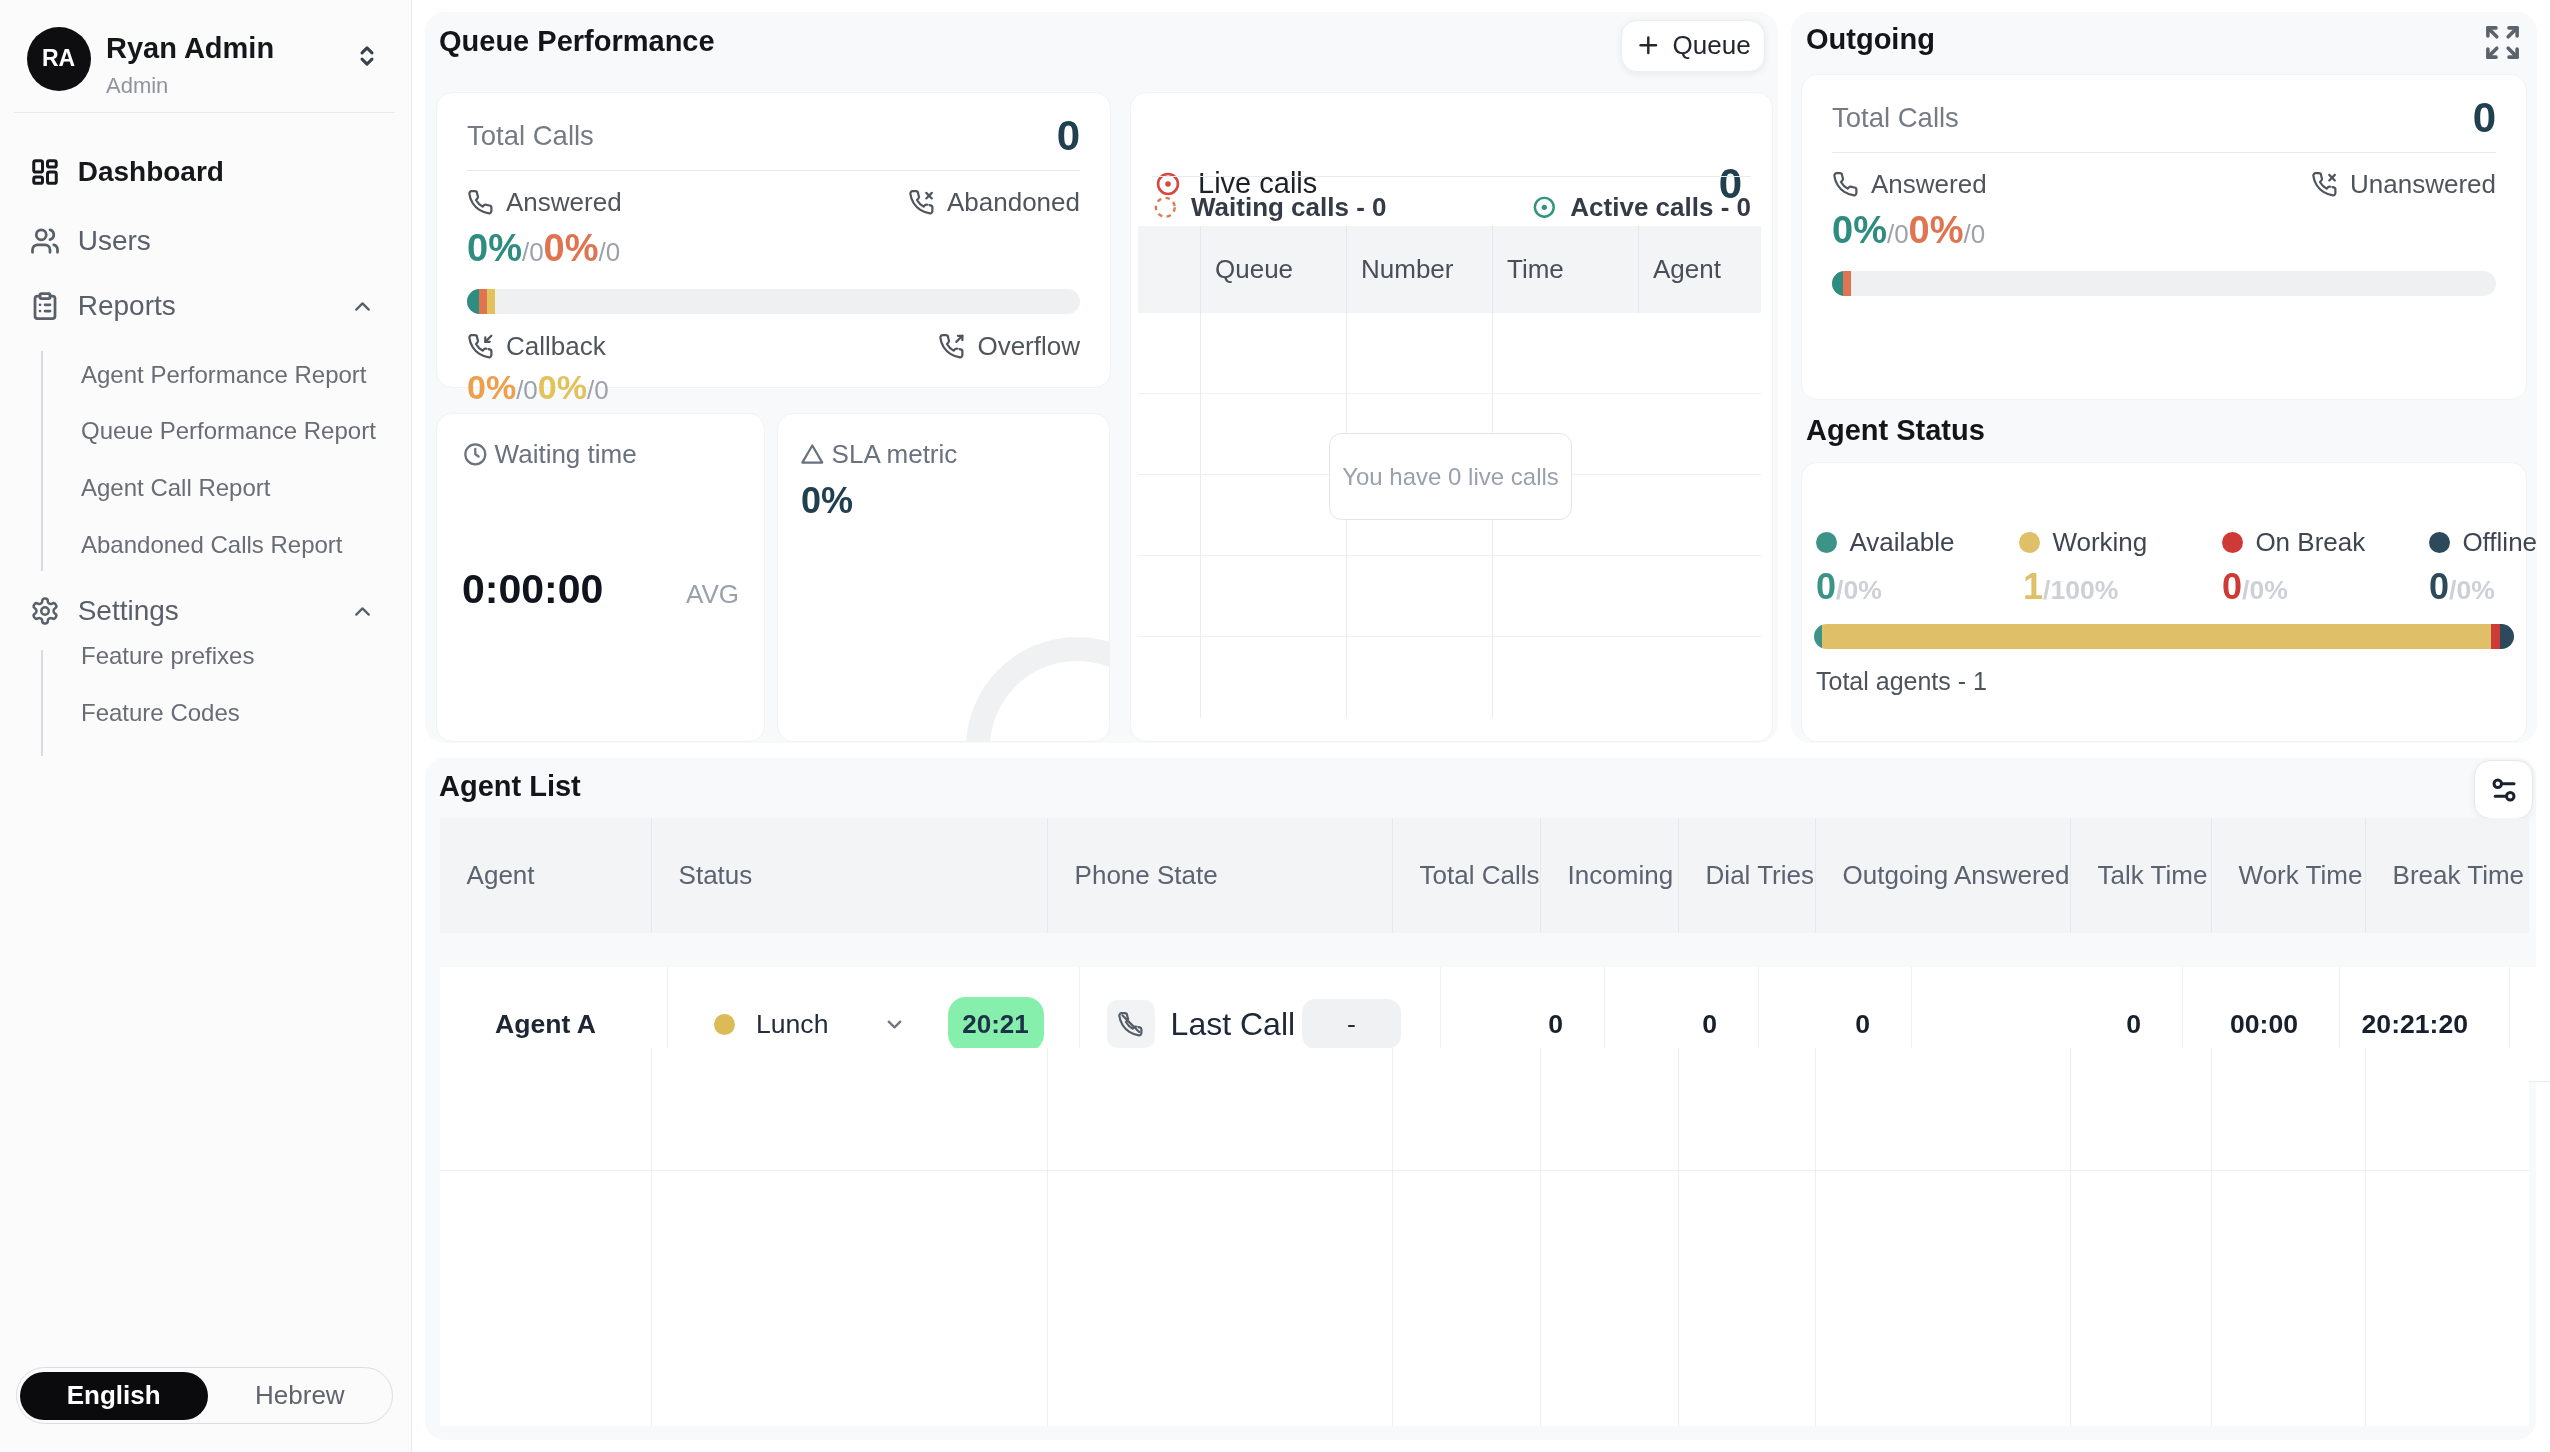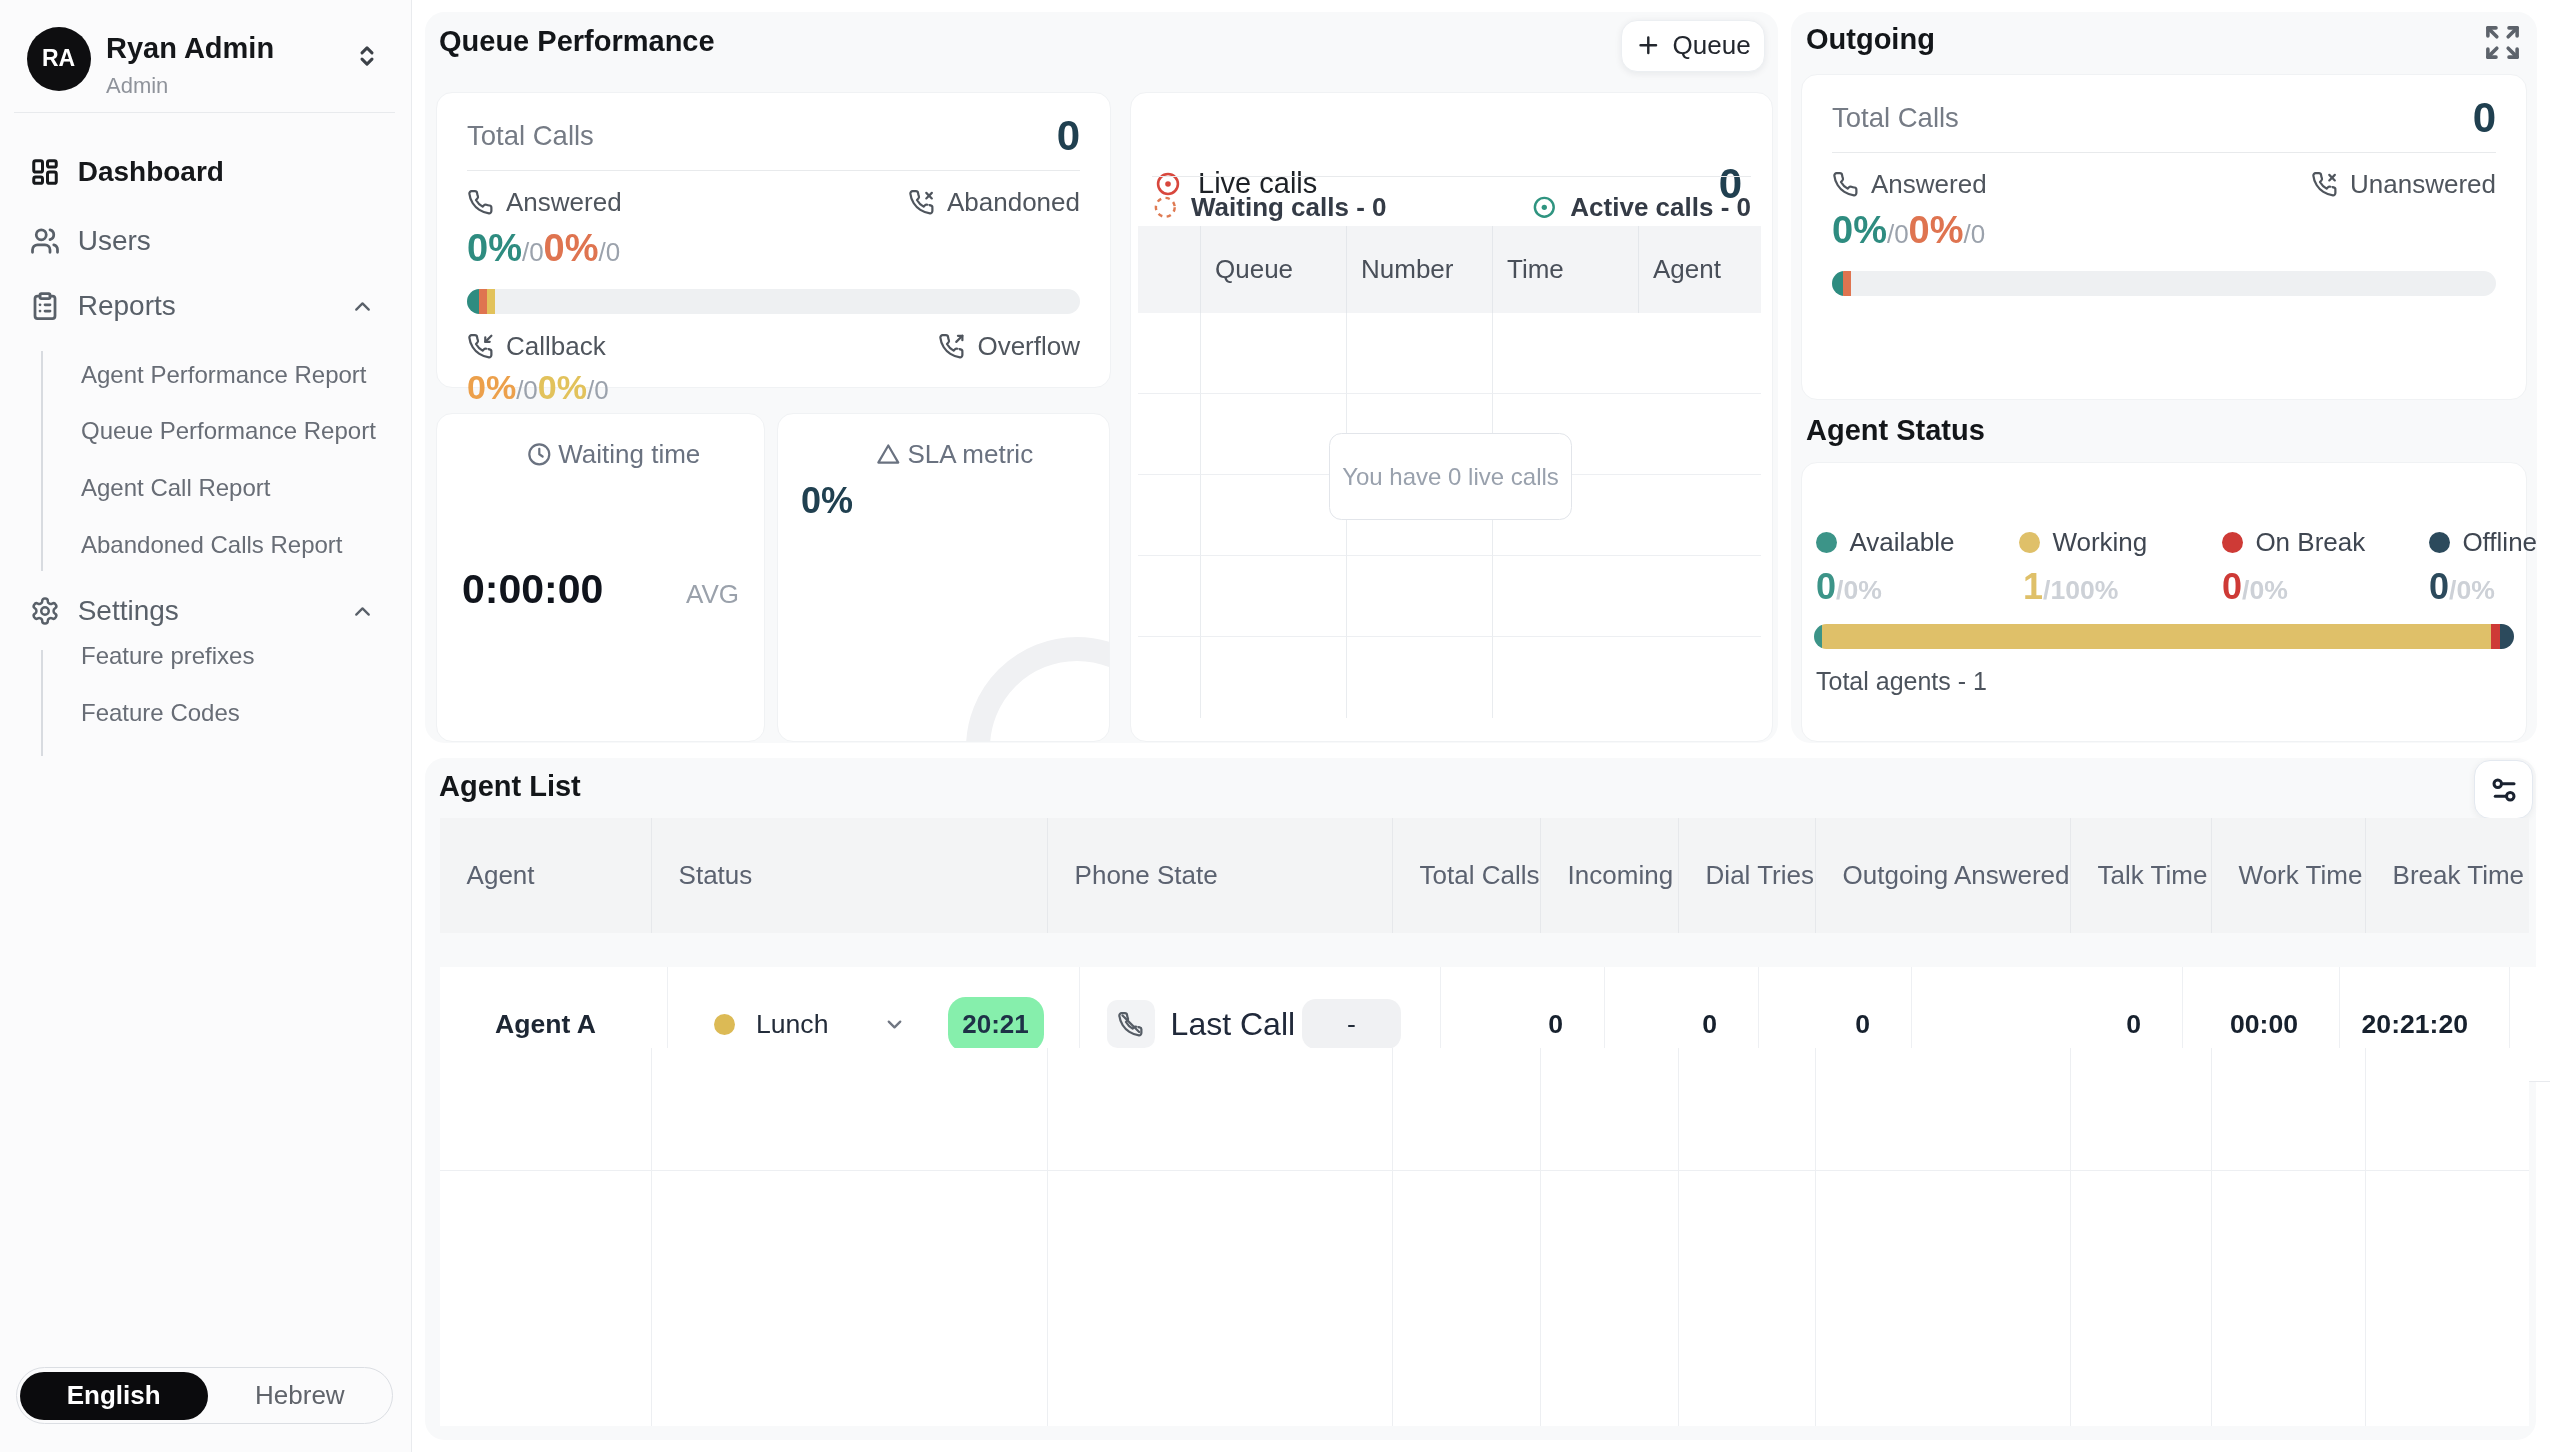--- a/index.html
+++ b/index.html
@@ -38,21 +38,21 @@
   .hdivider{height:0.9px;background:#e8eaec;margin-top:8.9px;}
   .pair-row{display:flex;justify-content:space-between;align-items:center;margin-top:16px;height:32px;}
   .pair-item{display:flex;align-items:center;gap:12.4px;font-size:26px;color:#4f555d;}
   .val-row{display:flex;align-items:baseline;margin-top:8.9px;height:46px;}
   .pct{font-size:38px;font-weight:bold;}
   .of{font-size:26px;color:#9ba2ac;font-weight:normal;}
   .teal{color:#2E8C80;} .redor{color:#DF7450;} .orange{color:#ECA04B;} .yellow{color:#E2C25B;}
   .bar{margin-top:16px;height:25px;border-radius:12.4px;background:#eef0f2;overflow:hidden;display:flex;}
   .seg{height:100%;}
 
-  .minicard-label{display:flex;align-items:center;gap:6px;font-size:26px;color:#6a7280;padding:25px 0 0 25px;justify-content:center;}
+  .minicard-label{display:flex;align-items:center;gap:6px;font-size:26px;color:#6a7280;padding:25px 0 0 25px;}
   .wt-value-row{position:absolute;left:25px;right:25px;top:152px;display:flex;justify-content:space-between;align-items:baseline;}
   .wt-value{font-size:41px;font-weight:bold;color:#10141c;}
   .wt-avg{font-size:26px;color:#9aa1ab;}
   .sla-value{position:absolute;left:23px;top:66px;font-size:36px;font-weight:bold;color:#204050;}
   .sla-ring{position:absolute;left:188px;top:223px;width:174px;height:174px;border:24px solid #f0f1f3;border-radius:50%;}
 
   
   .lc-head{position:absolute;left:23px;right:30px;top:19.5px;display:flex;align-items:center;height:46px;margin-top:48px;}
   .lc-title{margin-left:16px;font-size:29px;color:#1d2126;}
   .lc-big{margin-left:auto;font-size:42px;font-weight:bold;color:#204050;}

